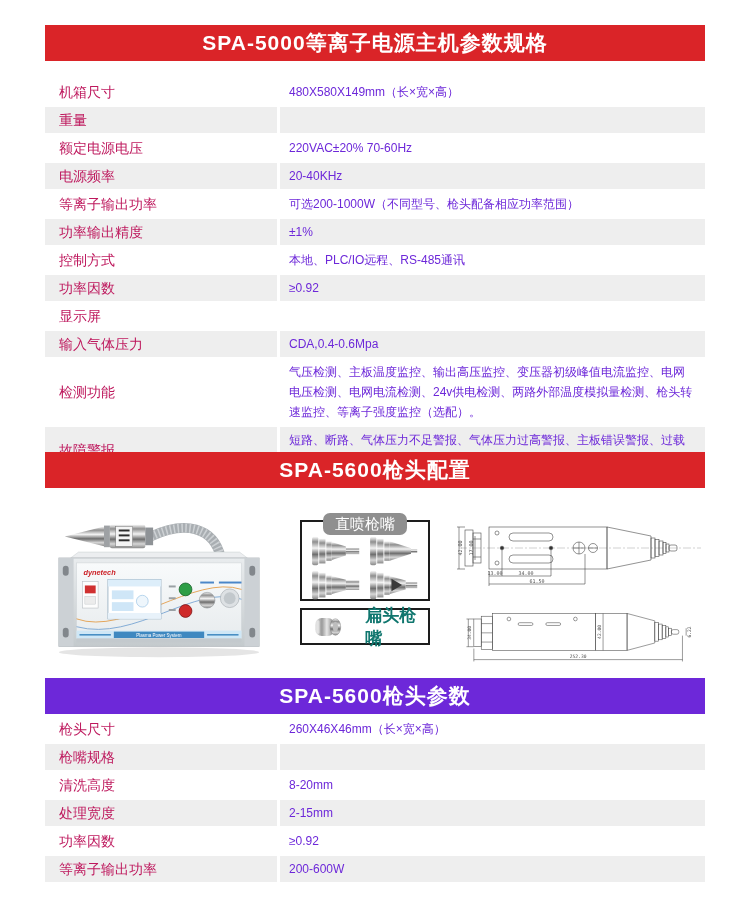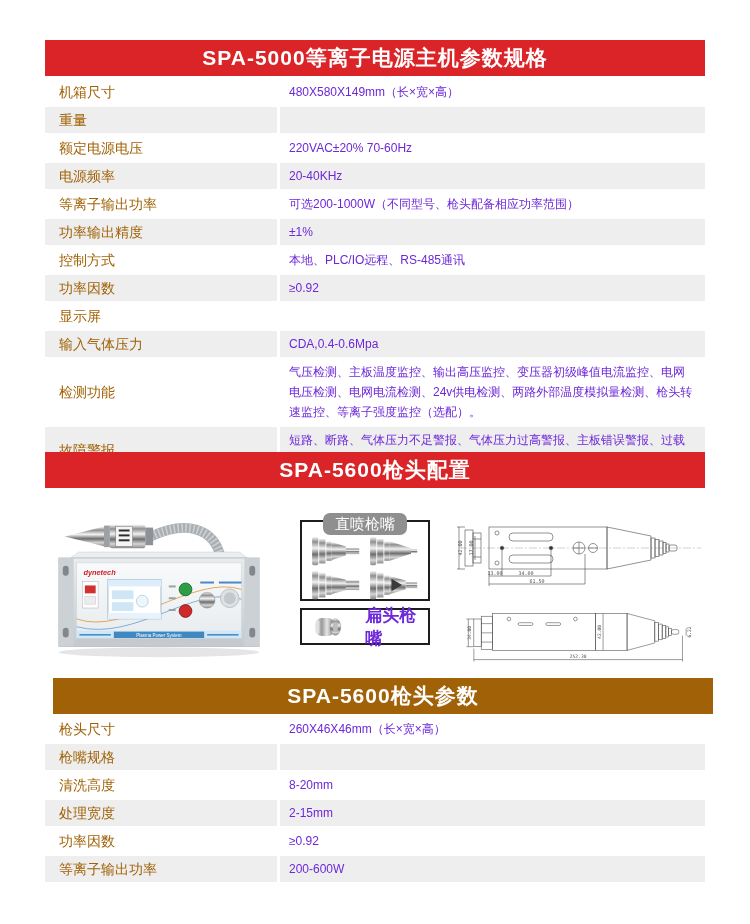--- a/index.html
+++ b/index.html
@@ -2,40 +2,40 @@
 <html><head>
 <meta charset="utf-8">
 <style>
   html,body{margin:0;padding:0;background:#ffffff;}
   body{width:750px;height:924px;position:relative;font-family:"Liberation Sans","DejaVu Sans",sans-serif;color:#3a3a3a;}
   .sheet{position:absolute;inset:0;background:#fff;}
 
   
   .banner{position:absolute;left:45px;width:660px;height:36px;display:flex;align-items:center;justify-content:center;}
   .banner.red{background:#da2428;}
-  .banner.gray{background:#a16207;margin-left:8px;}
+  .banner.gray{background:#6d28d9;}
   .banner span{color:#fff;font-size:21px;font-weight:700;letter-spacing:1px;}
 
   
   .spec-table{position:absolute;left:45px;width:660px;}
   .t-row{display:flex;background:#fff;border-bottom:2px solid #fff;}
   .t-row.alt{background:#eeeeee;}
-  .t-label{width:218px;padding:3px 0 3px 14px;border-right:3px solid #fff;display:flex;align-items:center;font-size:14px;color:#a16207;line-height:20px;}
+  .t-label{width:218px;padding:3px 0 3px 14px;border-right:3px solid #fff;display:flex;align-items:center;font-size:14px;color:#be185d;line-height:20px;}
   .t-value{flex:1;padding:3px 10px 3px 9px;font-size:12px;color:#6d28d9;line-height:20px;display:flex;align-items:center;white-space:pre-line;}
 
   
   .media{position:absolute;left:45px;top:500px;width:660px;height:178px;}
   .machine{position:absolute;left:0;top:3px;width:228px;height:162px;}
 
   .nozzle-box{position:absolute;left:255px;width:130px;border:2px solid #1d1d1d;background:#fff;box-sizing:border-box;}
   .nozzle-box.b1{top:20px;height:81px;}
   .nozzle-box.b2{top:108px;height:37px;display:flex;align-items:center;}
   .nozzle-badge{position:absolute;left:50%;transform:translateX(-50%);top:-9px;background:#8f8f8f;color:#fff;font-size:15px;padding:1px 12px;white-space:nowrap;line-height:20px;border-radius:7px;}
   .nz{position:absolute;}
-  .flat-label{font-size:17px;font-weight:600;color:#6d28d9;margin-left:20px;}
+  .flat-label{font-size:17px;font-weight:600;color:#0f766e;margin-left:20px;}
   .b2 .nz2{margin-left:10px;}
 
   .drawing{position:absolute;left:410px;width:250px;}
   .drawing.top{top:8px;height:84px;}
   .drawing.bottom{top:95px;height:72px;}
   svg{display:block;}
   .dimtxt{font-size:5px;fill:#555;font-family:"DejaVu Sans Mono",monospace;}
 </style>
 </head>
 <body>
@@ -62,21 +62,21 @@
     </linearGradient>
     <linearGradient id="panelG" x1="0" y1="0" x2="0" y2="1">
       <stop offset="0" stop-color="#f8fafb"></stop>
         <stop offset="1" stop-color="#e8ecee"></stop>
     </linearGradient>
   </defs>
 </svg>
 
 <div class="sheet">
 
-  <div class="banner red" style="top:40px">
+  <div class="banner red" style="top:25px">
     <span>SPA-5000等离子电源主机参数规格</span>
   </div>
 
   <div class="spec-table" style="top:79px">
   <div class="t-row">
     <div class="t-label">机箱尺寸</div>
     <div class="t-value">480X580X149mm（长×宽×高）</div>
   </div>
 
   <div class="t-row alt">

